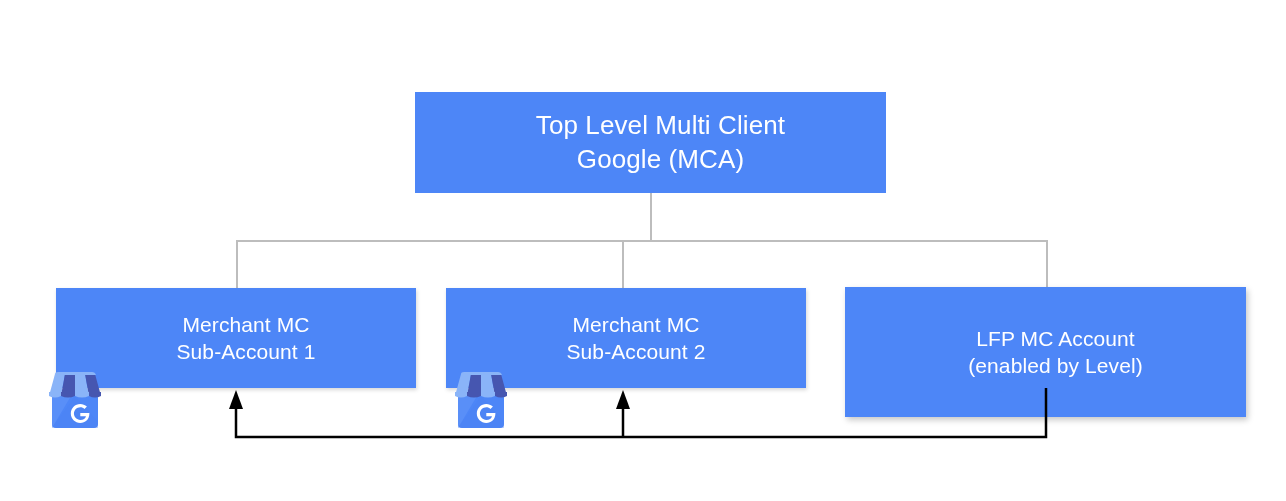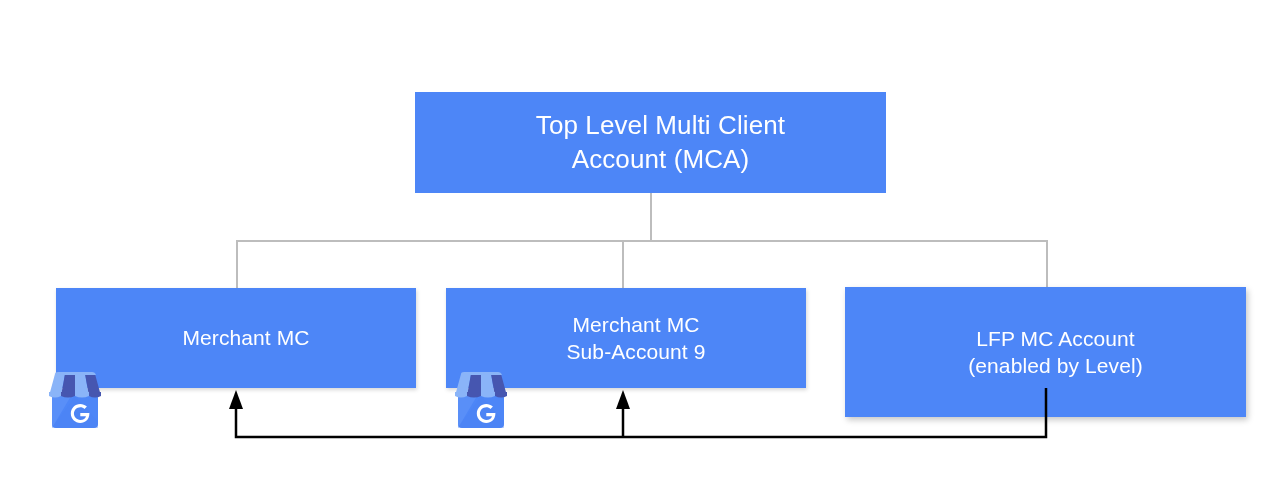--- a/index.html
+++ b/index.html
@@ -106,30 +106,31 @@
   <div class="conn conn-h" style="left:236px; top:240px; width:812px; height:2px;"></div>
 
   <div class="conn conn-v" style="left:236px; top:240px; width:2px; height:49px;"></div>
 
   <div class="conn conn-v" style="left:622px; top:240px; width:2px; height:49px;"></div>
 
   <div class="conn conn-v" style="left:1046px; top:240px; width:2px; height:48px;"></div>
 
   <div class="node" id="node-top">
     <span class="line1">Top Level Multi Client</span>
-    <span class="line2">Account (MCA)</span>
+    <span class="line2">Google (MCA)</span>
   </div>
 
   <div class="node" id="node-sub1">
     <span class="line1">Merchant MC</span>
+    <span class="line2">Sub-Account 1</span>
   </div>
 
   <div class="node" id="node-sub2">
     <span class="line1">Merchant MC</span>
-    <span class="line2">Sub-Account 9</span>
+    <span class="line2">Sub-Account 2</span>
   </div>
 
   <div class="node" id="node-lfp">
     <span class="line1">LFP MC Account</span>
     <span class="line2">(enabled by Level)</span>
   </div>
 
   <div class="gbp-icon" style="left:41px; top:366px;">
     <svg viewBox="0 0 68 68" xmlns="http://www.w3.org/2000/svg">
       <defs>

